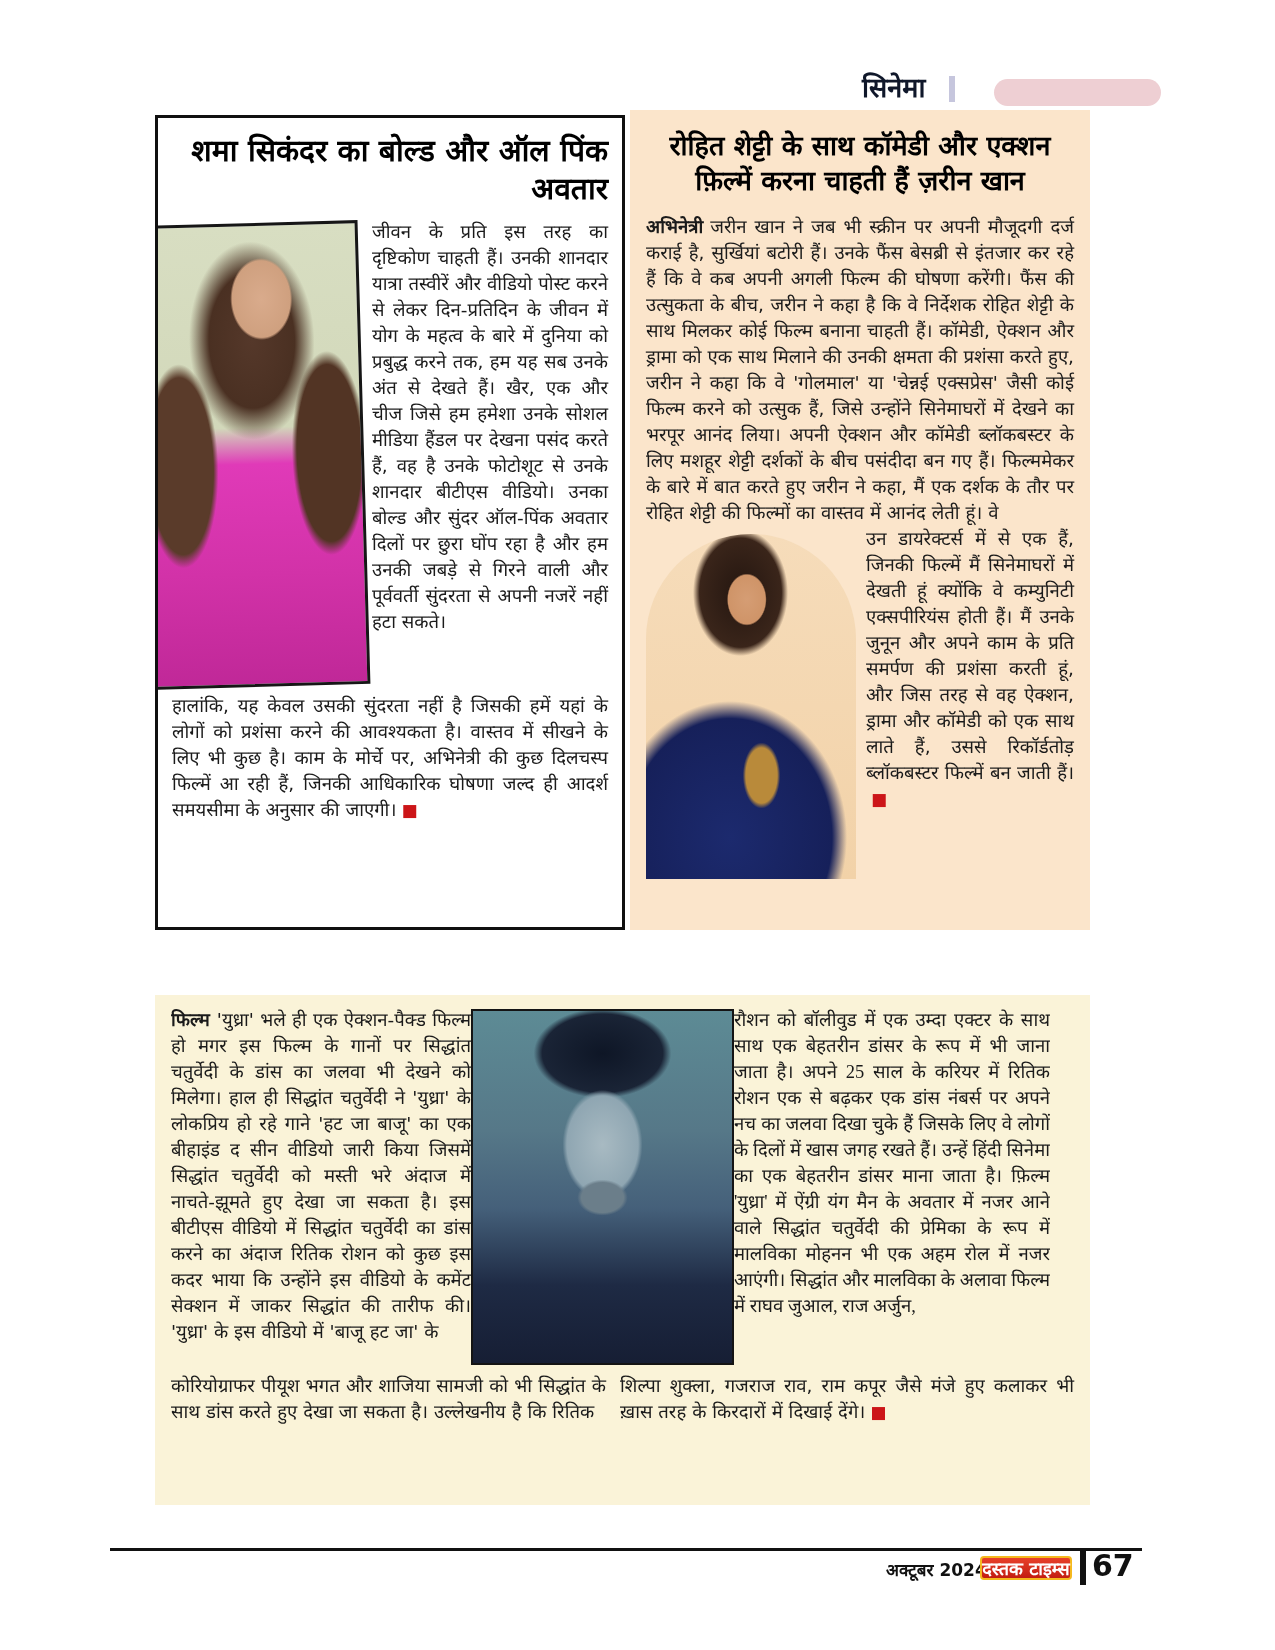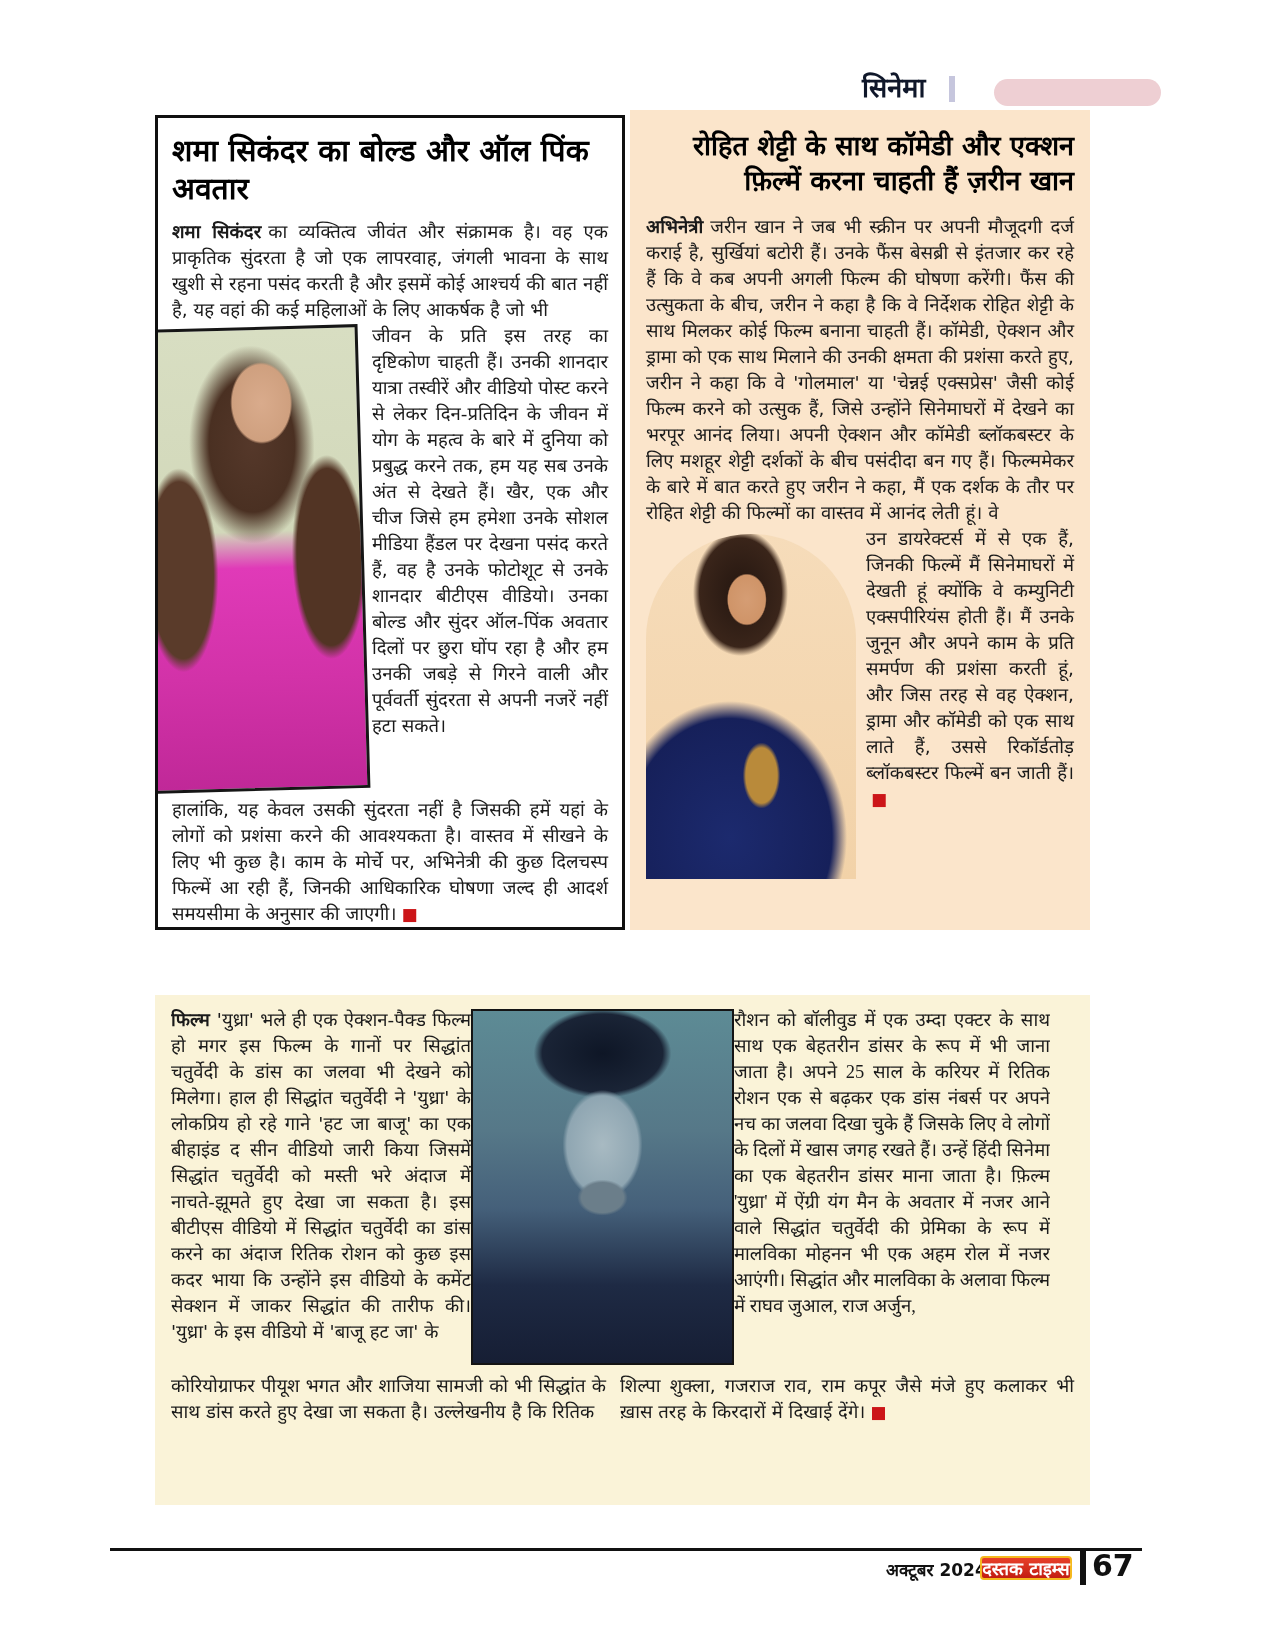--- a/index.html
+++ b/index.html
@@ -8,39 +8,39 @@
     font-family:"DejaVu Sans", sans-serif;color:#1a1a1a;overflow:hidden;
   }
   
   .hdr-label{position:absolute;left:862px;top:68px;font-size:27px;font-weight:bold;color:#0f172a;}
   .hdr-divider{position:absolute;left:949px;top:76px;width:6px;height:26px;background:#c6c6dd;}
   .hdr-pill{position:absolute;left:994px;top:79px;width:167px;height:27px;border-radius:14px;background:#eecfd3;}
 
   
   .a1-box{position:absolute;left:155px;top:115px;width:470px;height:815px;
     border:3px solid #101010;background:#fff;box-sizing:border-box;padding:10px 14px 8px 14px;overflow:hidden;}
-  .a1-title{font-size:30px;line-height:1.28;font-weight:bold;text-align:left;margin:4px 0 10px 0;color:#000;}
+  .a1-title{font-size:30px;line-height:1.28;font-weight:bold;text-align:right;margin:4px 0 10px 0;color:#000;}
   .bodytext{font-size:18.5px;line-height:26px;text-align:justify;margin:0;}
   .lead{font-weight:bold;margin-right:7px;}
   .endsq{color:#cc1518;font-size:17px;margin-left:5px;}
   .photo1-wrap{float:left;width:212px;height:462px;margin:4px 14px 2px -26px;}
   .photo1{width:212px;height:458px;border:3px solid #161616;transform:rotate(-1.6deg);
     background:
       radial-gradient(ellipse 50px 66px at 55% 16%, #d9ab8c 0%, #cfa07f 58%, rgba(0,0,0,0) 62%),
       radial-gradient(ellipse 95px 150px at 50% 25%, #55382a 0%, #4a3022 45%, rgba(0,0,0,0) 66%),
       radial-gradient(ellipse 62px 170px at 15% 52%, #5a3b2a 0%, #5a3b2a 52%, rgba(0,0,0,0) 60%),
       radial-gradient(ellipse 62px 170px at 85% 50%, #523424 0%, #523424 52%, rgba(0,0,0,0) 60%),
       linear-gradient(180deg, #d8dec2 0%, #d2d8ba 44%, #e03ab8 52%, #d232a8 76%, #c02898 100%);
   }
   .clearleft{clear:left;padding-top:6px;}
 
   
   .a2-box{position:absolute;left:630px;top:110px;width:460px;height:820px;background:#fbe5cb;
     box-sizing:border-box;padding:14px 16px 10px 16px;overflow:hidden;}
-  .a2-title{font-size:27px;line-height:1.3;font-weight:bold;text-align:right;margin:4px 0 16px 0;color:#000;}
+  .a2-title{font-size:27px;line-height:1.3;font-weight:bold;text-align:center;margin:4px 0 16px 0;color:#000;}
   .photo2-wrap{float:left;width:210px;height:345px;margin:8px 10px 0 0;}
   .photo2{width:210px;height:345px;border-radius:105px 105px 0 0;
     background:
       radial-gradient(ellipse 32px 42px at 48% 19%, #d59d74 0%, #cf9468 58%, rgba(0,0,0,0) 62%),
       radial-gradient(ellipse 66px 88px at 45% 17%, #241610 0%, #3a251a 62%, rgba(0,0,0,0) 72%),
       radial-gradient(ellipse 34px 60px at 55% 70%, #b98a3a 0%, #b98a3a 46%, rgba(0,0,0,0) 55%),
       radial-gradient(ellipse 150px 175px at 40% 88%, #1c2a6e 0%, #16205a 68%, rgba(0,0,0,0) 78%),
       linear-gradient(180deg, #f6dcba 0%, #f2d2a8 100%);
   }
 
@@ -73,21 +73,20 @@
 </style>
 </head>
 <body>
 
 <div class="hdr-label">सिनेमा</div>
 <div class="hdr-divider"></div>
 <div class="hdr-pill"></div>
 
 <div class="a1-box">
   <div class="a1-title">शमा सिकंदर का बोल्ड और ऑल पिंक अवतार</div>
-  <p class="bodytext"><span class="lead">शमा सिकंदर</span><span>का व्यक्तित्व जीवंत और संक्रामक है। वह एक प्राकृतिक सुंदरता है जो एक लापरवाह, जंगली भावना के साथ खुशी से रहना पसंद करती है और इसमें कोई आश्चर्य की बात नहीं है, यह वहां की कई महिलाओं के लिए आकर्षक है जो भी</span></p>
   <div>
     <div class="photo1-wrap">
       <div class="photo1"></div>
     </div>
     <p class="bodytext">जीवन के प्रति इस तरह का दृष्टिकोण चाहती हैं। उनकी शानदार यात्रा तस्वीरें और वीडियो पोस्ट करने से लेकर दिन-प्रतिदिन के जीवन में योग के महत्व के बारे में दुनिया को प्रबुद्ध करने तक, हम यह सब उनके अंत से देखते हैं। खैर, एक और चीज जिसे हम हमेशा उनके सोशल मीडिया हैंडल पर देखना पसंद करते हैं, वह है उनके फोटोशूट से उनके शानदार बीटीएस वीडियो। उनका बोल्ड और सुंदर ऑल-पिंक अवतार दिलों पर छुरा घोंप रहा है और हम उनकी जबड़े से गिरने वाली और पूर्ववर्ती सुंदरता से अपनी नजरें नहीं हटा सकते।</p>
     <p class="bodytext clearleft"><span>हालांकि, यह केवल उसकी सुंदरता नहीं है जिसकी हमें यहां के लोगों को प्रशंसा करने की आवश्यकता है। वास्तव में सीखने के लिए भी कुछ है। काम के मोर्चे पर, अभिनेत्री की कुछ दिलचस्प फिल्में आ रही हैं, जिनकी आधिकारिक घोषणा जल्द ही आदर्श समयसीमा के अनुसार की जाएगी।</span><span class="endsq">■</span></p>
   </div>
 </div>
 
 <div class="a2-box">

